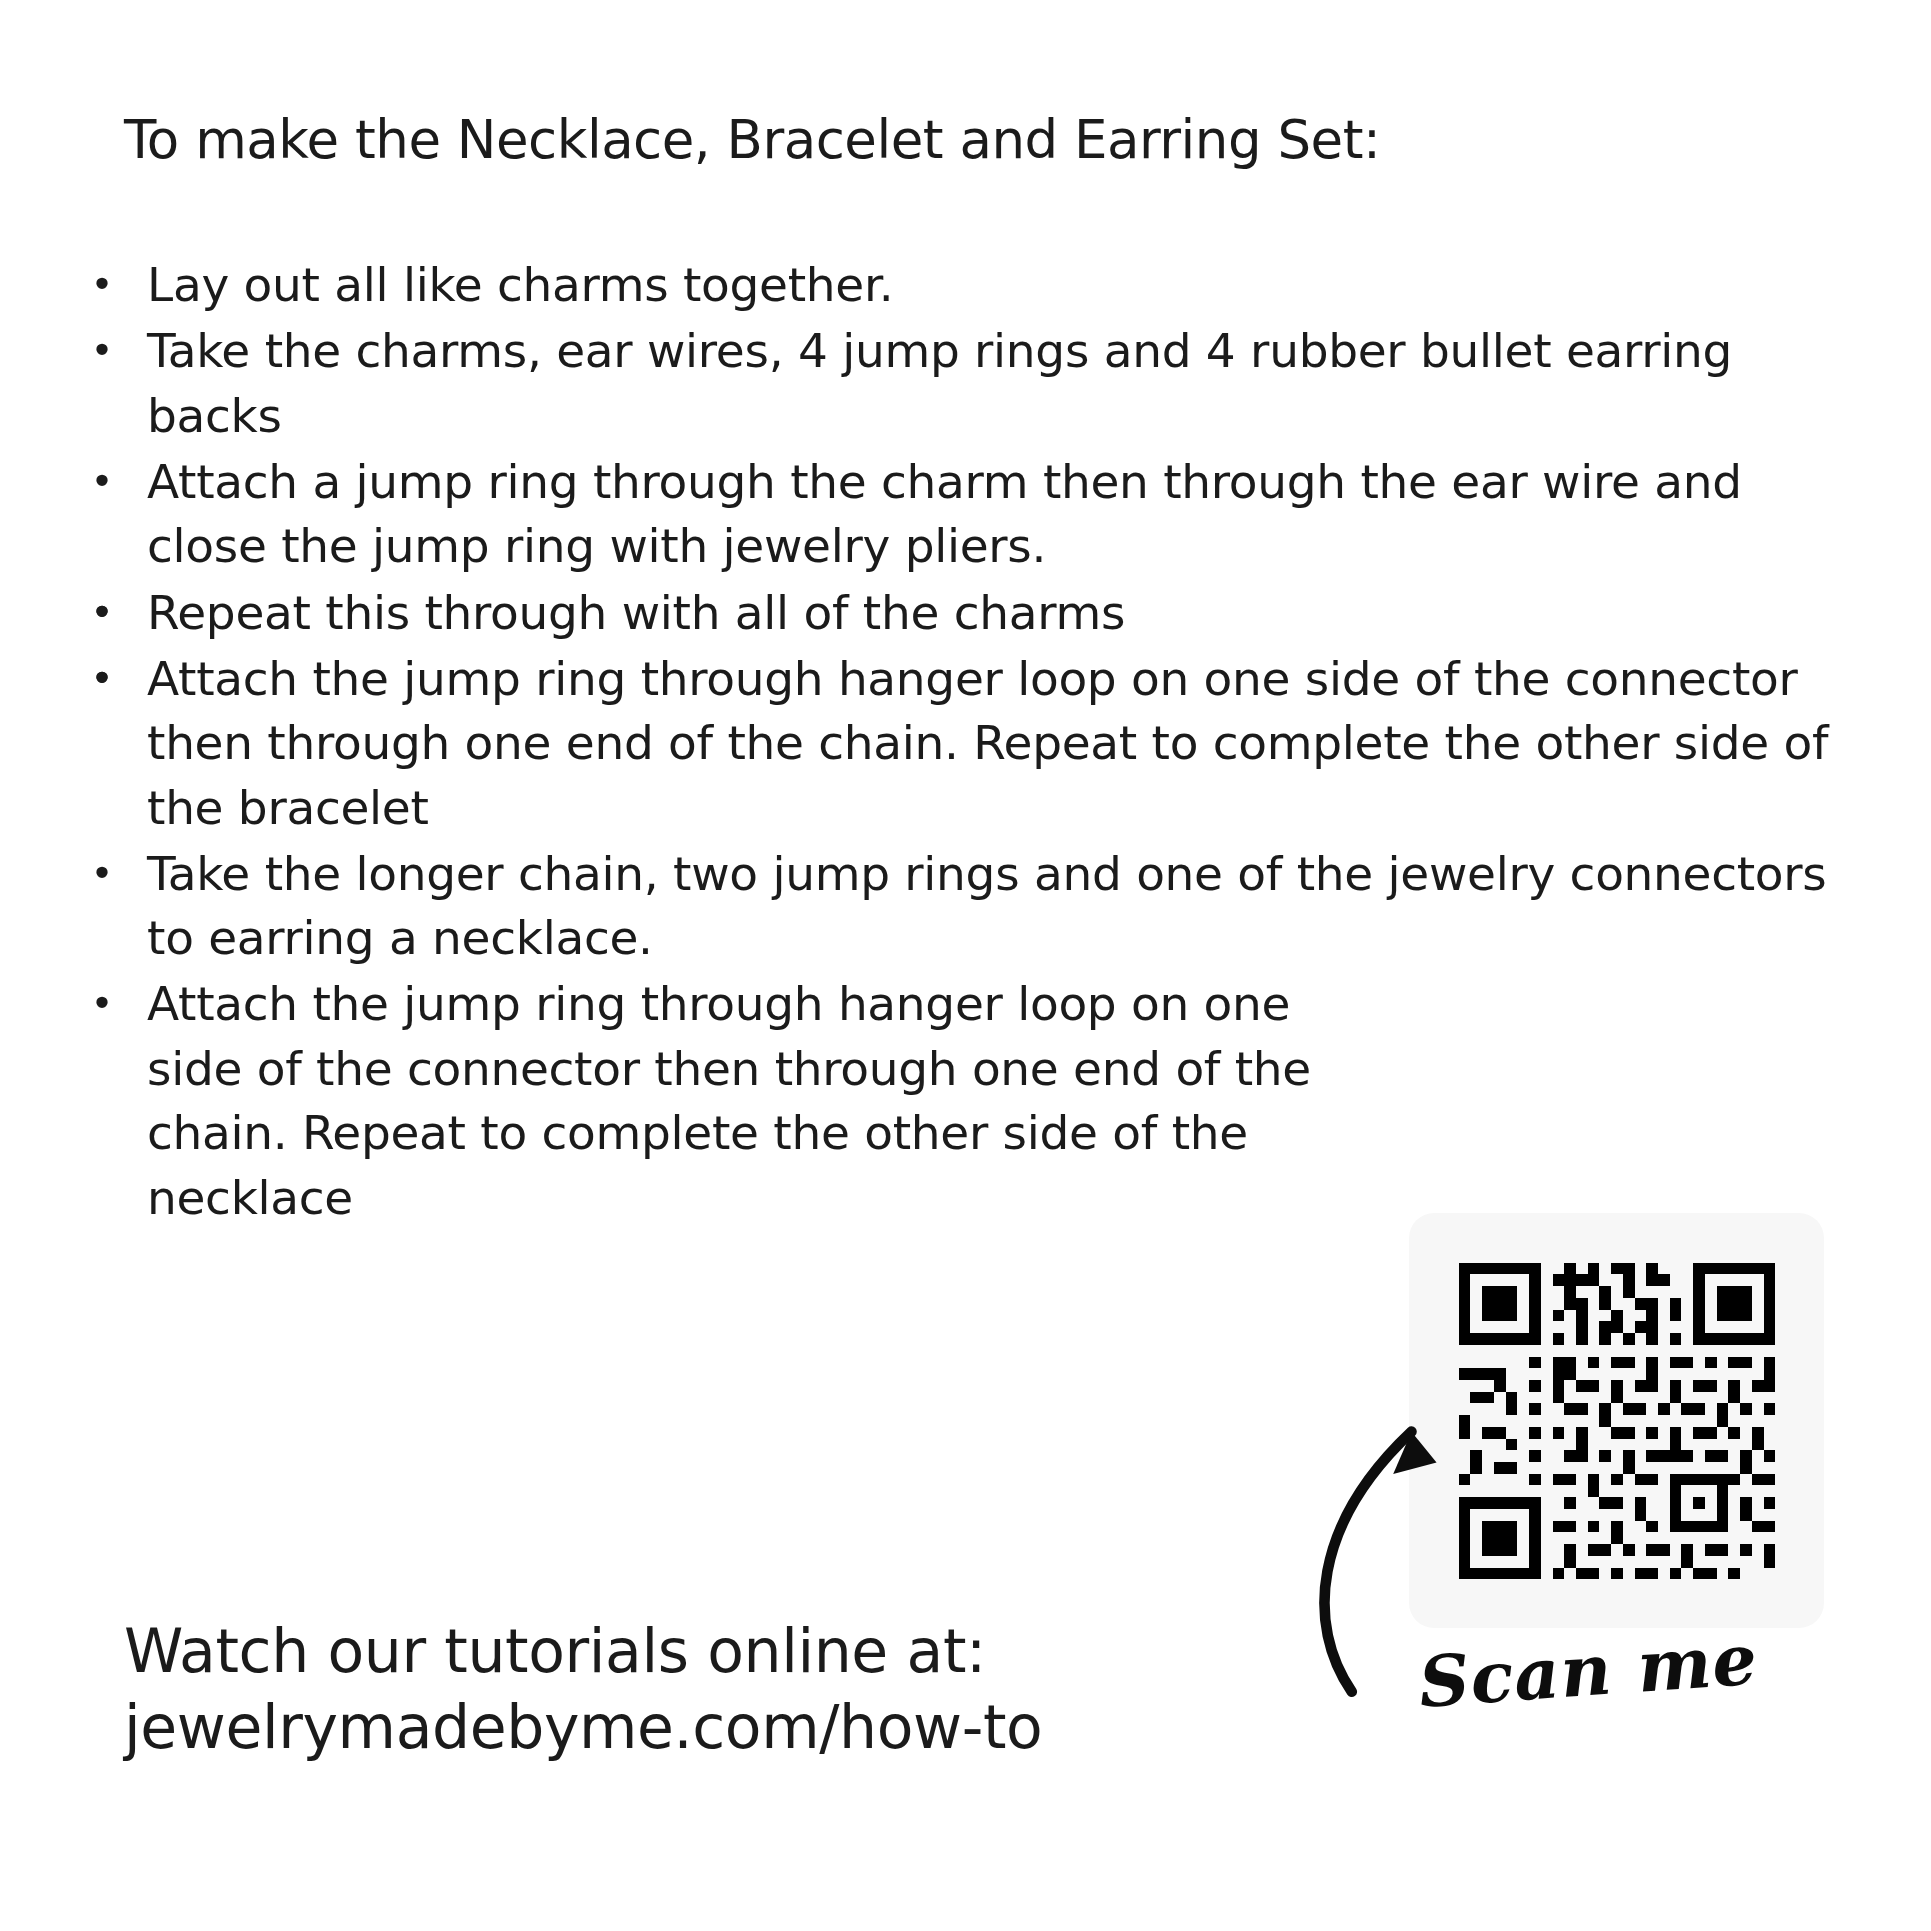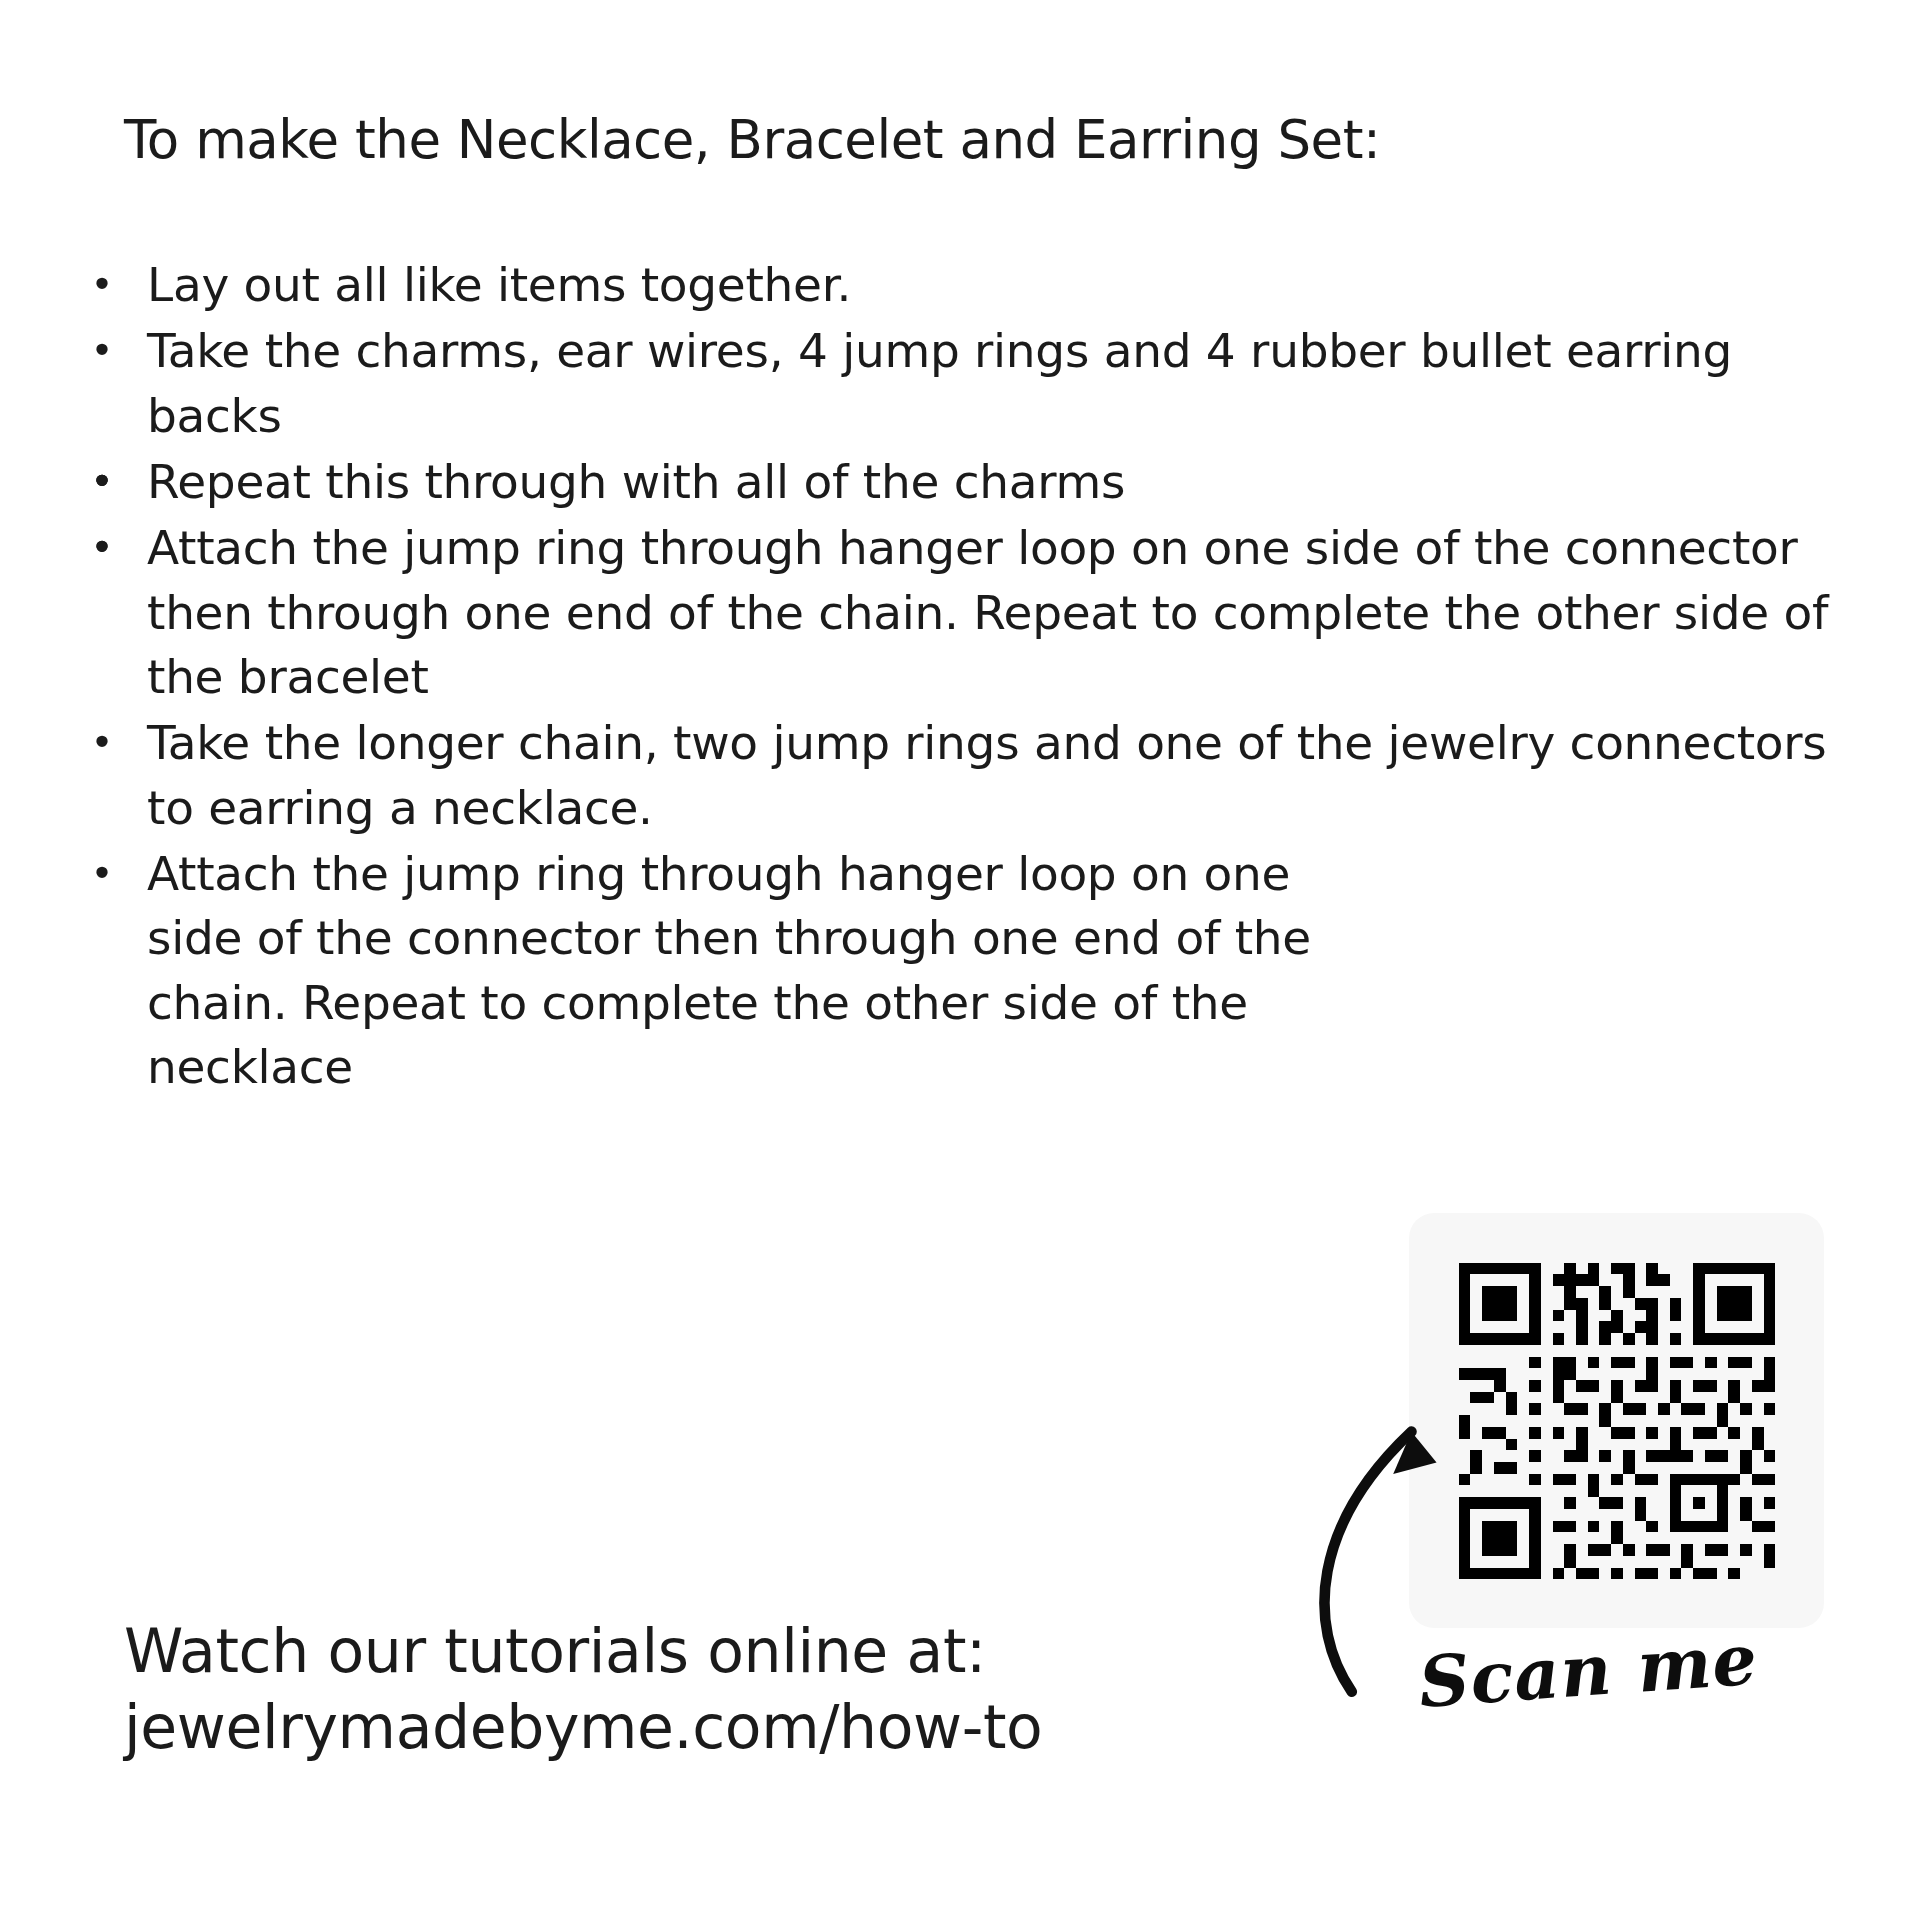--- a/index.html
+++ b/index.html
@@ -118,28 +118,29 @@
 </head>
 <body>
 
 <div class="page">
 
   <div class="title">To make the Necklace, Bracelet and Earring Set:</div>
 
   <ul class="steps">
     <li class="step">
       <span class="bullet">•</span>
-      <span>Lay out all like items together.</span>
+      <span>Lay out all like charms together.</span>
     </li>
     <li class="step">
       <span class="bullet">•</span>
       <span>Take the charms, ear wires, 4 jump rings and 4 rubber bullet earring backs</span>
     </li>
     <li class="step">
       <span class="bullet">•</span>
+      <span>Attach a jump ring through the charm then through the ear wire and close the jump ring with jewelry pliers.</span>
     </li>
     <li class="step">
       <span class="bullet">•</span>
     </li>
     <li class="step">
       <span class="bullet">•</span>
       <span>Repeat this through with all of the charms</span>
     </li>
     <li class="step">
       <span class="bullet">•</span>

